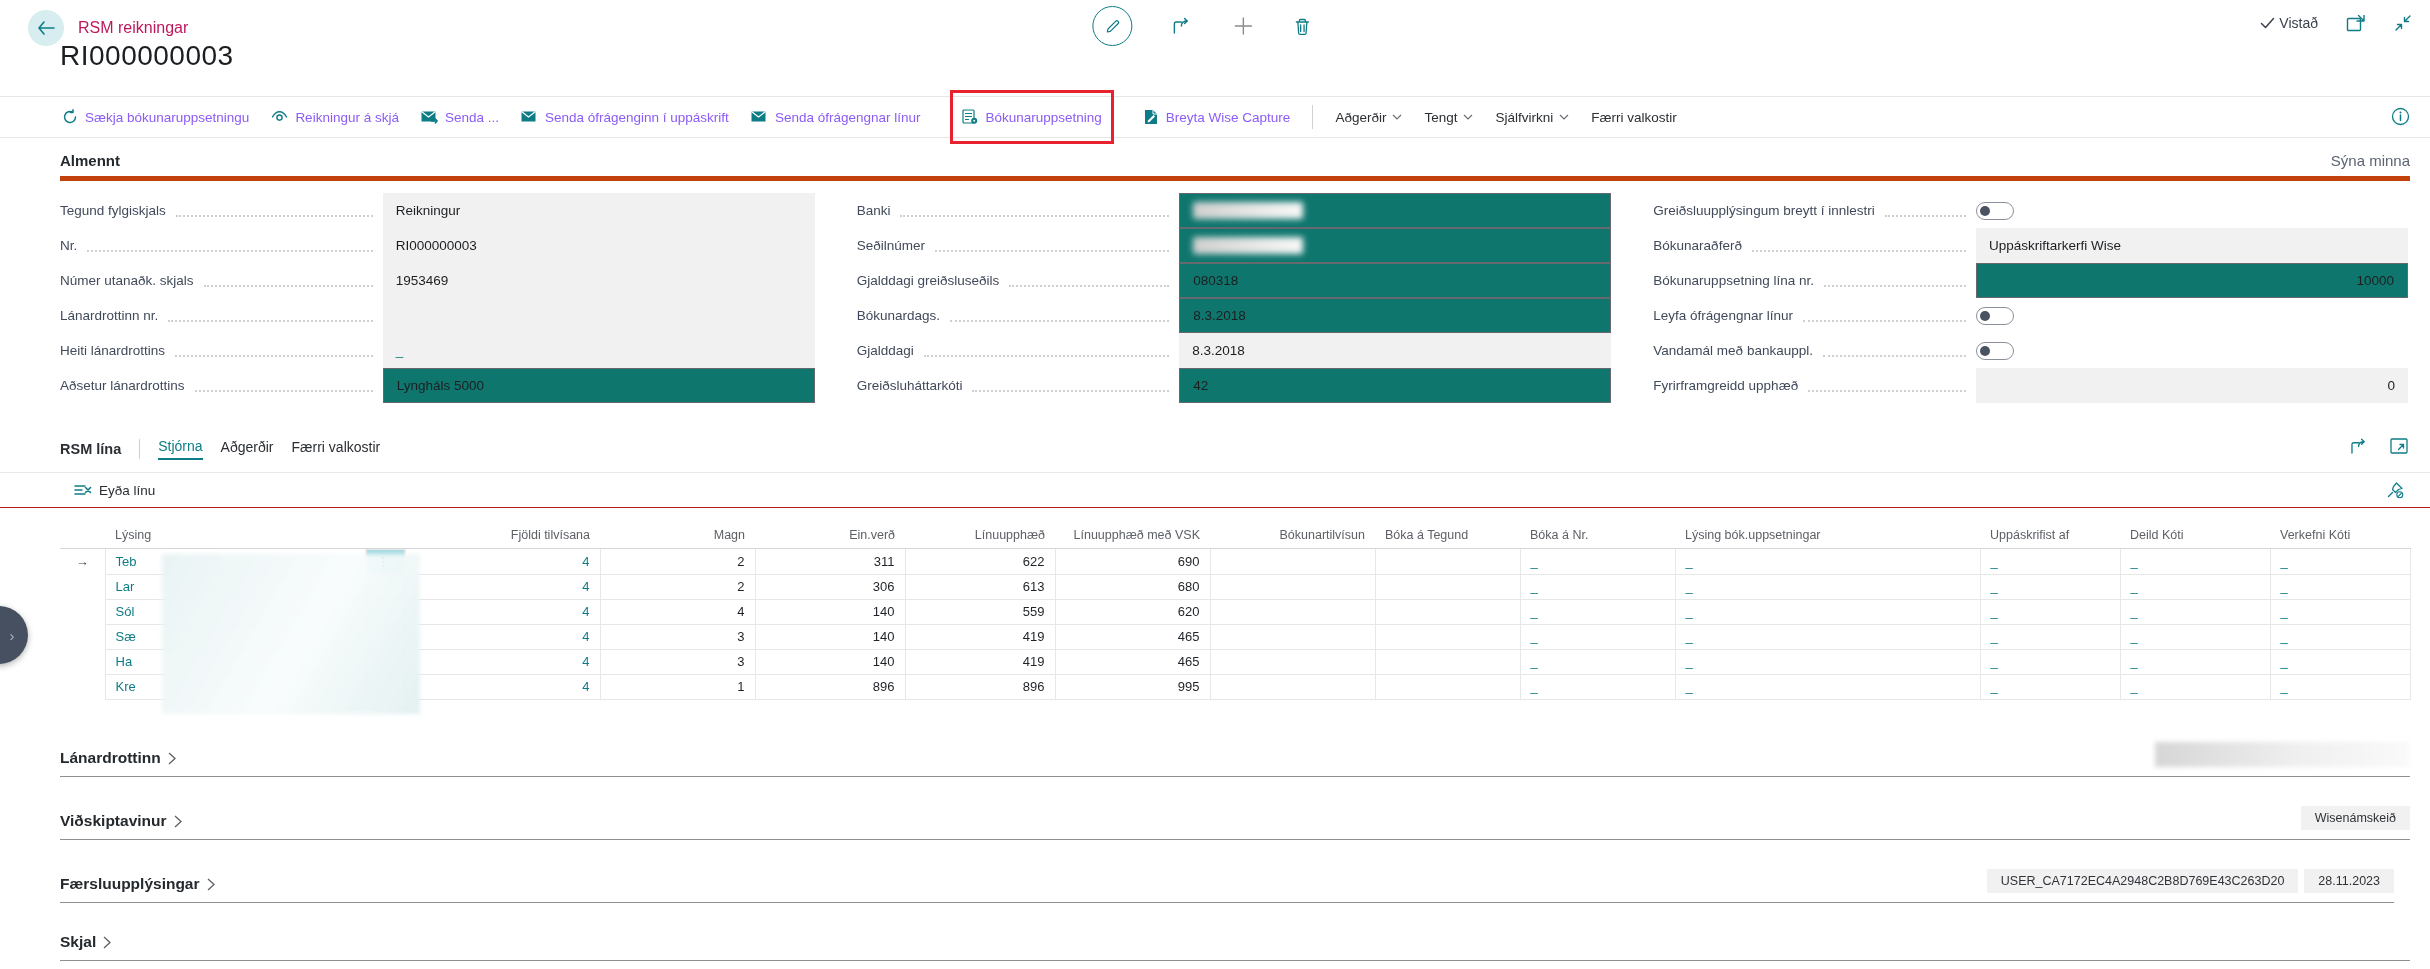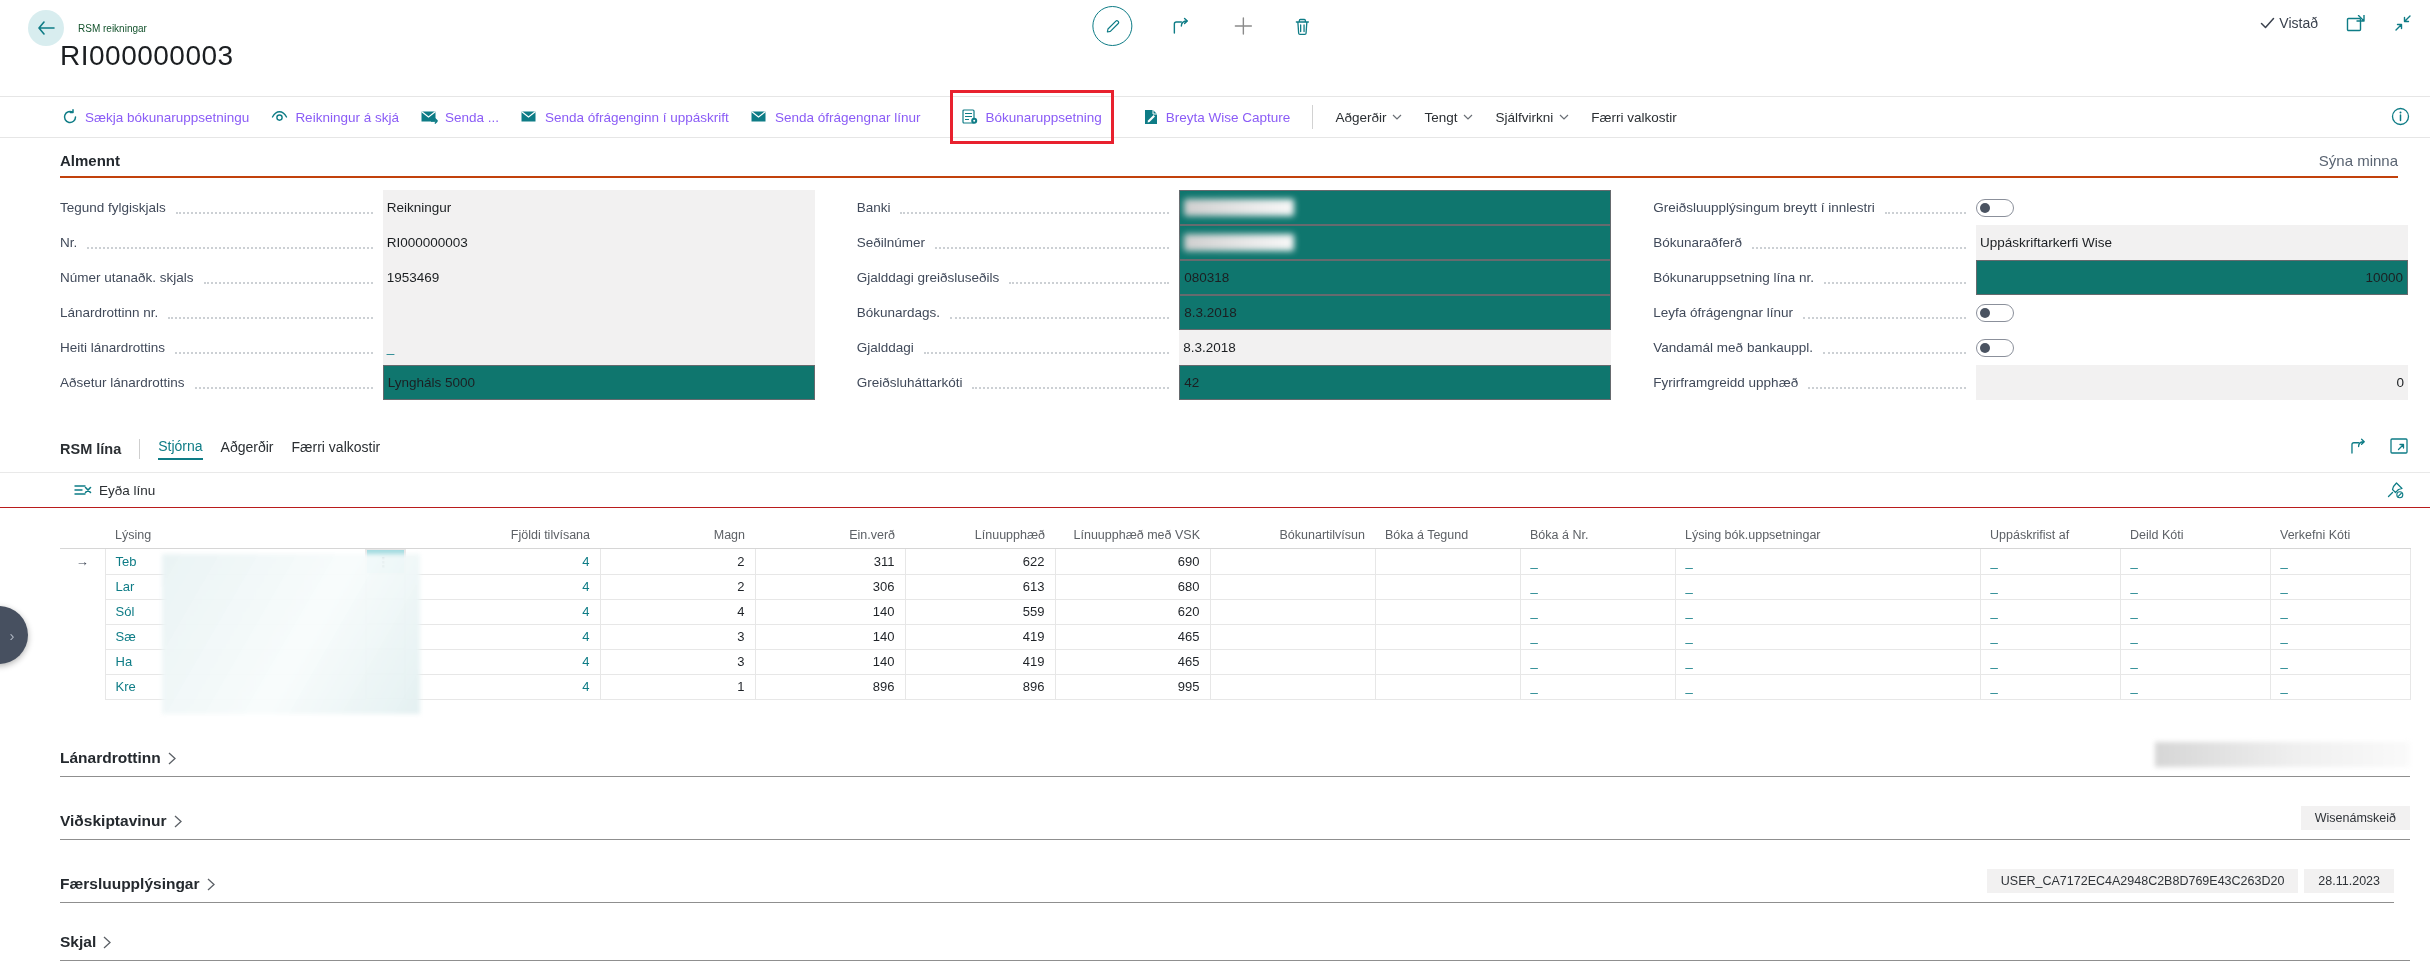--- a/index.html
+++ b/index.html
@@ -4,49 +4,49 @@
 <style>
   * { margin:0; padding:0; box-sizing:border-box; }
   html,body { background:#fff; }
   body { font-family:"Liberation Sans","DejaVu Sans",sans-serif; color:#1f2328; }
   .page { position:relative; width:2430px; height:969px; background:#fff; overflow:hidden; }
 
   
   .topbar { position:absolute; top:0; left:0; right:0; height:56px; }
   .back-wrap { position:absolute; left:28px; top:10px; display:flex; align-items:center; gap:14px; }
   .back-circle { width:36px; height:36px; border-radius:50%; background:#d8edef; display:flex; align-items:center; justify-content:center; cursor:pointer; }
-  .crumb { font-size:10px; color:#14532d; }
+  .crumb { font-size:16px; color:#be185d; }
   .center-icons { position:absolute; left:50%; top:6px; transform:translateX(-56%); display:flex; align-items:center; gap:40px; }
   .pencil-circle { width:40px; height:40px; border-radius:50%; border:1.5px solid #0e7c86; display:flex; align-items:center; justify-content:center; }
   .right-icons { position:absolute; right:18px; top:14px; display:flex; align-items:center; gap:28px; }
   .saved { display:flex; align-items:center; gap:4px; font-size:14px; color:#3a414d; }
 
   
   .page-title { position:absolute; left:60px; top:40px; font-size:28px; font-weight:400; color:#1b1e21; letter-spacing:.5px; }
 
   
   .cmdbar { position:absolute; left:0; right:0; top:96px; height:42px; border-top:1px solid #e6e6e6; border-bottom:1px solid #e6e6e6; display:flex; align-items:center; gap:22px; padding-left:62px; }
   .cmd { display:flex; align-items:center; gap:7px; font-size:13.5px; color:#8b5cf6; white-space:nowrap; cursor:pointer; }
   .cmd.hl { border:3px solid #e8212e; padding:16px 9px; margin:-4px 8px; }
   .cmd-sep { width:1px; height:24px; background:#d2d2d2; }
   .menu { display:flex; align-items:center; gap:6px; font-size:13.5px; color:#2b2f33; cursor:pointer; }
   .info-ic { position:absolute; right:20px; top:10px; }
 
   
-  .sec-head { display:flex; justify-content:space-between; align-items:flex-end; margin:0 32px 0 60px; border-bottom:2px solid #c2410c; padding-bottom:7px; }
+  .sec-head { display:flex; justify-content:space-between; align-items:flex-end; margin:0 20px 0 60px; border-bottom:5px solid #c2410c; padding-bottom:7px; }
   .sec-title { font-size:15px; font-weight:700; color:#24292e; }
   .show-less { font-size:15px; color:#5a6472; cursor:pointer; }
 
   
   .almennt { position:absolute; left:0; right:0; top:152px; }
   .fields { display:grid; grid-template-columns:1fr 1fr 1fr; column-gap:42px; padding:12px 22px 0 60px; }
   .frow { display:flex; align-items:center; height:35px; }
   .flab { font-size:13.5px; color:#414a5a; white-space:nowrap; }
   .lead { flex:1; border-bottom:2px dotted #ccd0d4; margin:0 10px; transform:translateY(5px); min-width:14px; }
-  .fval { width:432px; min-width:432px; height:35px; font-size:13.5px; display:flex; align-items:center; padding:0 4px; color:#1c1f22; position:relative; }
+  .fval { width:432px; min-width:432px; height:35px; font-size:13.5px; display:flex; align-items:center; padding:0 13px; color:#1c1f22; position:relative; }
   .fval.ro { background:#f2f1f1; }
   .fval.ed { background:#0f766e; border:1px solid #666a6e; }
   .fval.num { justify-content:flex-end; }
   .fval .tl { color:#0e7c86; }
   .fval .redact { width:110px; height:17px; background:linear-gradient(90deg,#cfcfcf,#e9e9e9 60%,#f8f8f8); filter:blur(3px); border-radius:2px; }
   .toggle-cell { width:432px; min-width:432px; display:flex; align-items:center; }
   .toggle { width:38px; height:18px; border:1px solid #8b909b; border-radius:10px; position:relative; background:#fff; cursor:pointer; }
   .toggle .knob { position:absolute; left:3px; top:3px; width:10px; height:10px; border-radius:50%; background:#4a5361; }
 
   

